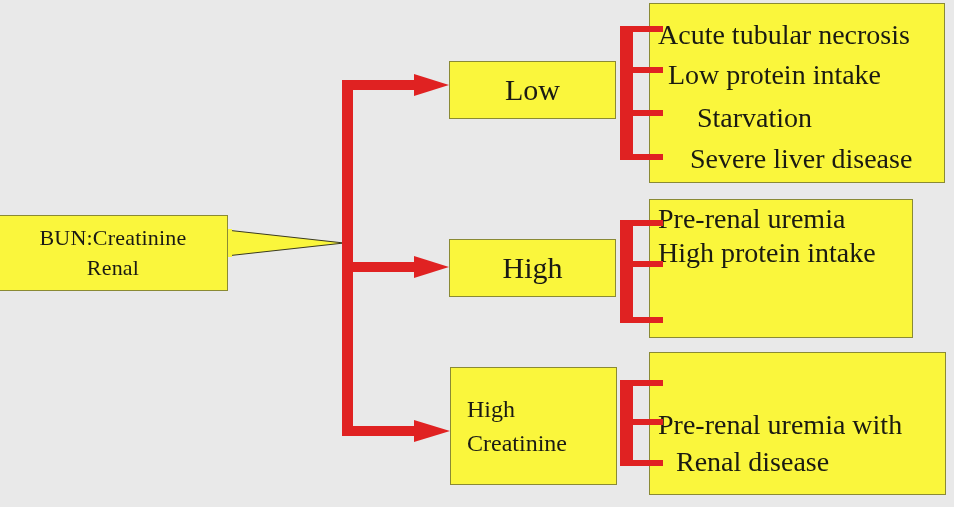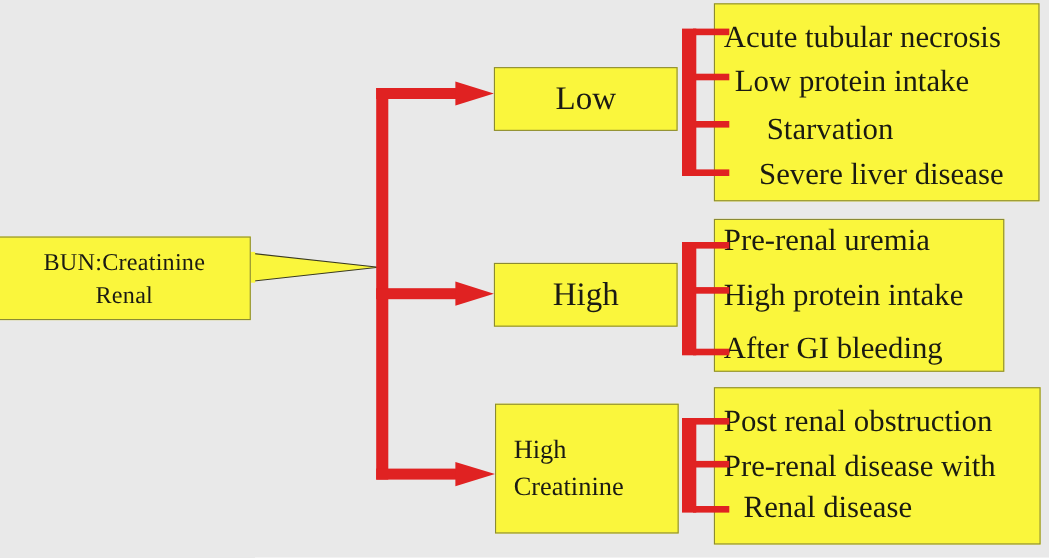--- a/index.html
+++ b/index.html
@@ -149,25 +149,23 @@
 
   <div class="panel" id="panel-highraised"></div>
 
   <div class="panel-items">
     <span class="pitem" style="left:658px; top:22px;">Acute tubular necrosis</span>
     <span class="pitem" style="left:658px; top:62px;margin-left:10px;">Low protein intake</span>
     <span class="pitem" style="left:697px; top:105px;">Starvation</span>
     <span class="pitem" style="left:690px; top:146px;">Severe liver disease</span>
 
     <span class="pitem" style="left:658px; top:206px;">Pre-renal uremia</span>
-    <span class="pitem" style="left:658px; top:256px;">High protein intake</span>
-    <span class="pitem" style="left:658px; top:304px;">After GI bleeding</span>
-
-    <span class="pitem" style="left:658px; top:371px;">Post renal obstruction</span>
-    <span class="pitem" style="left:658px; top:412px;">Pre-renal disease with</span>
+    <span class="pitem" style="left:658px; top:240px;">High protein intake</span>
+
+    <span class="pitem" style="left:658px; top:412px;">Pre-renal uremia with</span>
     <span class="pitem" style="left:676px; top:449px;">Renal disease</span>
   </div>
 
   <svg id="connectors" viewBox="0 0 954 507">
 
     <g>
       <rect x="342" y="80" width="11" height="356" fill="#e02222"></rect>
     </g>
 
     <g>

